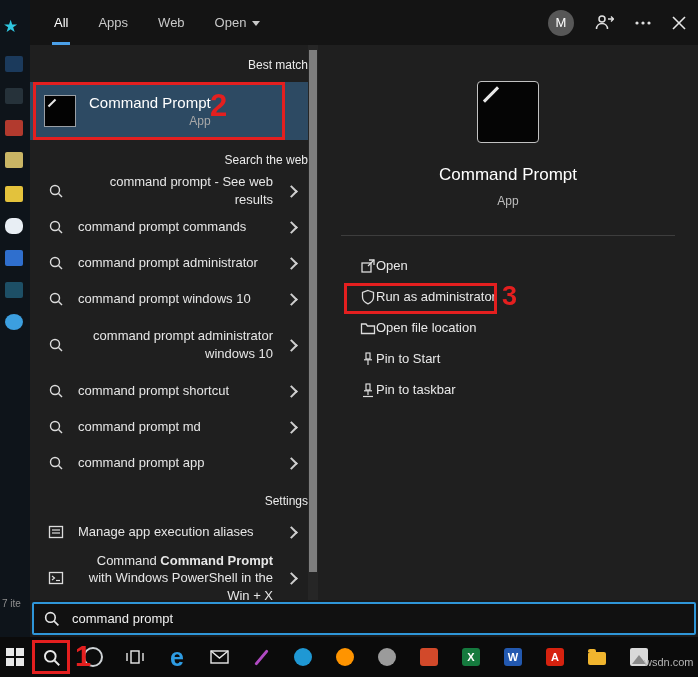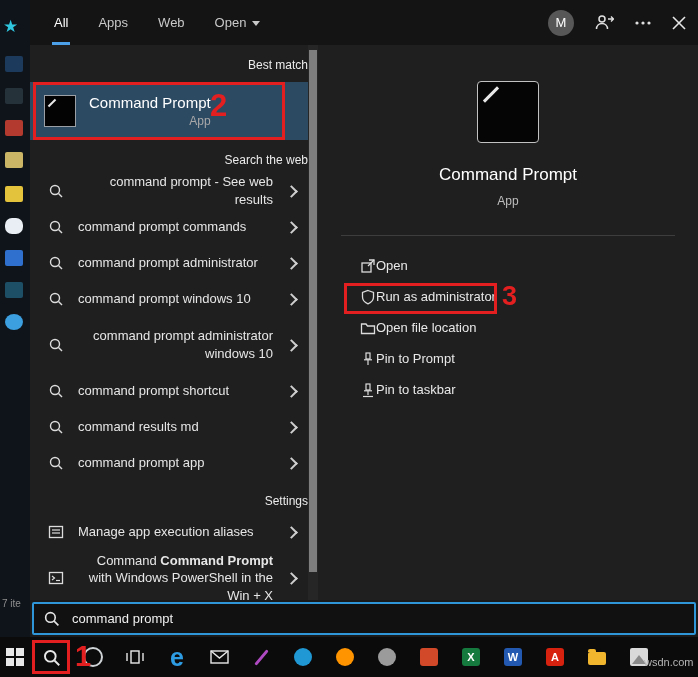--- a/index.html
+++ b/index.html
@@ -226,21 +226,21 @@
                 <line x1="10.5" y1="10.5" x2="14" y2="14" stroke="#dcdcdc" stroke-width="1.4"></line>
               </svg>
             <span class="label">command prompt shortcut</span>
             <span class="chev"></span>
           </div>
           <div class="row">
             <svg class="ic16" width="16" height="16" viewBox="0 0 16 16">
                 <circle cx="7" cy="7" r="4.5" fill="none" stroke="#dcdcdc" stroke-width="1.4"></circle>
                 <line x1="10.5" y1="10.5" x2="14" y2="14" stroke="#dcdcdc" stroke-width="1.4"></line>
               </svg>
-            <span class="label">command results md</span>
+            <span class="label">command prompt md</span>
             <span class="chev"></span>
           </div>
           <div class="row">
             <svg class="ic16" width="16" height="16" viewBox="0 0 16 16">
                 <circle cx="7" cy="7" r="4.5" fill="none" stroke="#dcdcdc" stroke-width="1.4"></circle>
                 <line x1="10.5" y1="10.5" x2="14" y2="14" stroke="#dcdcdc" stroke-width="1.4"></line>
               </svg>
             <span class="label">command prompt app</span>
             <span class="chev"></span>
           </div>
@@ -300,21 +300,21 @@
                 <path d="M1.5 4 h4.5 l1.5 2 h7 v7.5 h-13 z" fill="none" stroke="#dcdcdc" stroke-width="1.3"></path>
               </svg>
             <span>Open file location</span>
           </div>
           <div class="action">
             <svg class="ic16" width="16" height="16" viewBox="0 0 16 16">
                 <rect x="6" y="2" width="4" height="6" fill="none" stroke="#dcdcdc" stroke-width="1.2"></rect>
                 <line x1="4" y1="8.8" x2="12" y2="8.8" stroke="#dcdcdc" stroke-width="1.2"></line>
                 <line x1="8" y1="9" x2="8" y2="14" stroke="#dcdcdc" stroke-width="1.2"></line>
               </svg>
-            <span>Pin to Prompt</span>
+            <span>Pin to Start</span>
           </div>
           <div class="action">
             <svg class="ic16" width="16" height="16" viewBox="0 0 16 16">
                 <rect x="6" y="2" width="4" height="6" fill="none" stroke="#dcdcdc" stroke-width="1.2"></rect>
                 <line x1="4" y1="8.8" x2="12" y2="8.8" stroke="#dcdcdc" stroke-width="1.2"></line>
                 <line x1="8" y1="9" x2="8" y2="13" stroke="#dcdcdc" stroke-width="1.2"></line>
                 <line x1="3" y1="14.5" x2="13" y2="14.5" stroke="#dcdcdc" stroke-width="1.2"></line>
               </svg>
             <span>Pin to taskbar</span>
           </div>

